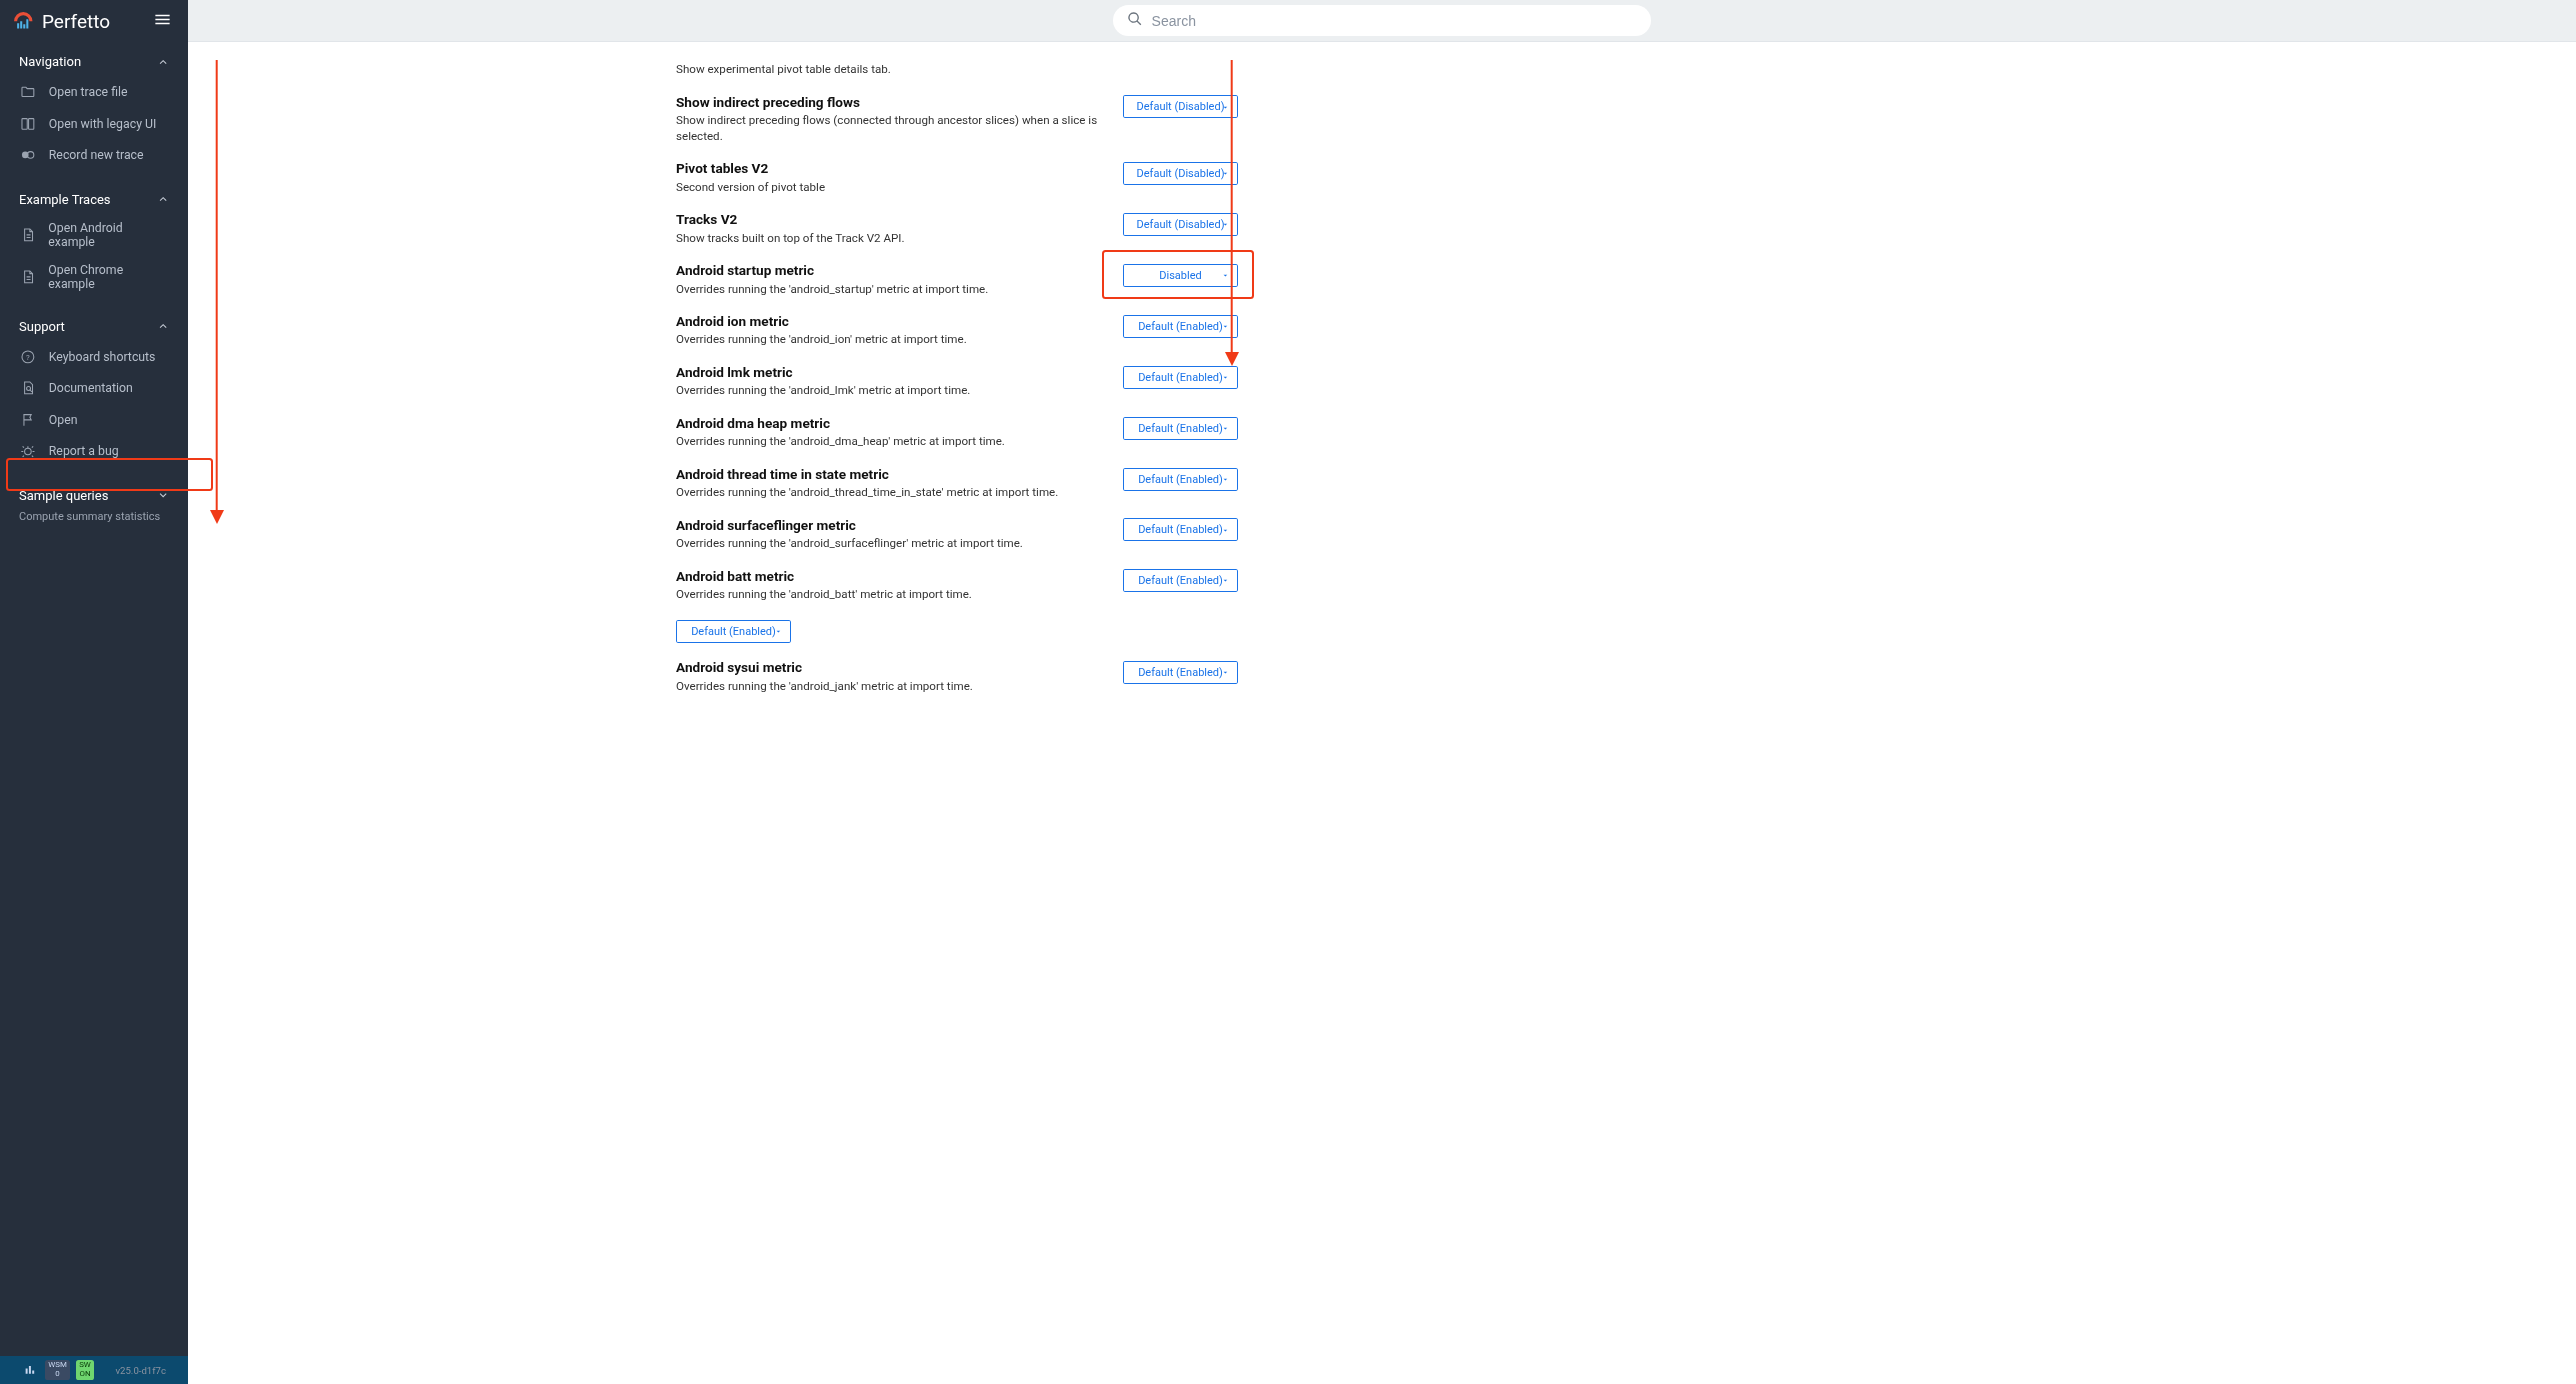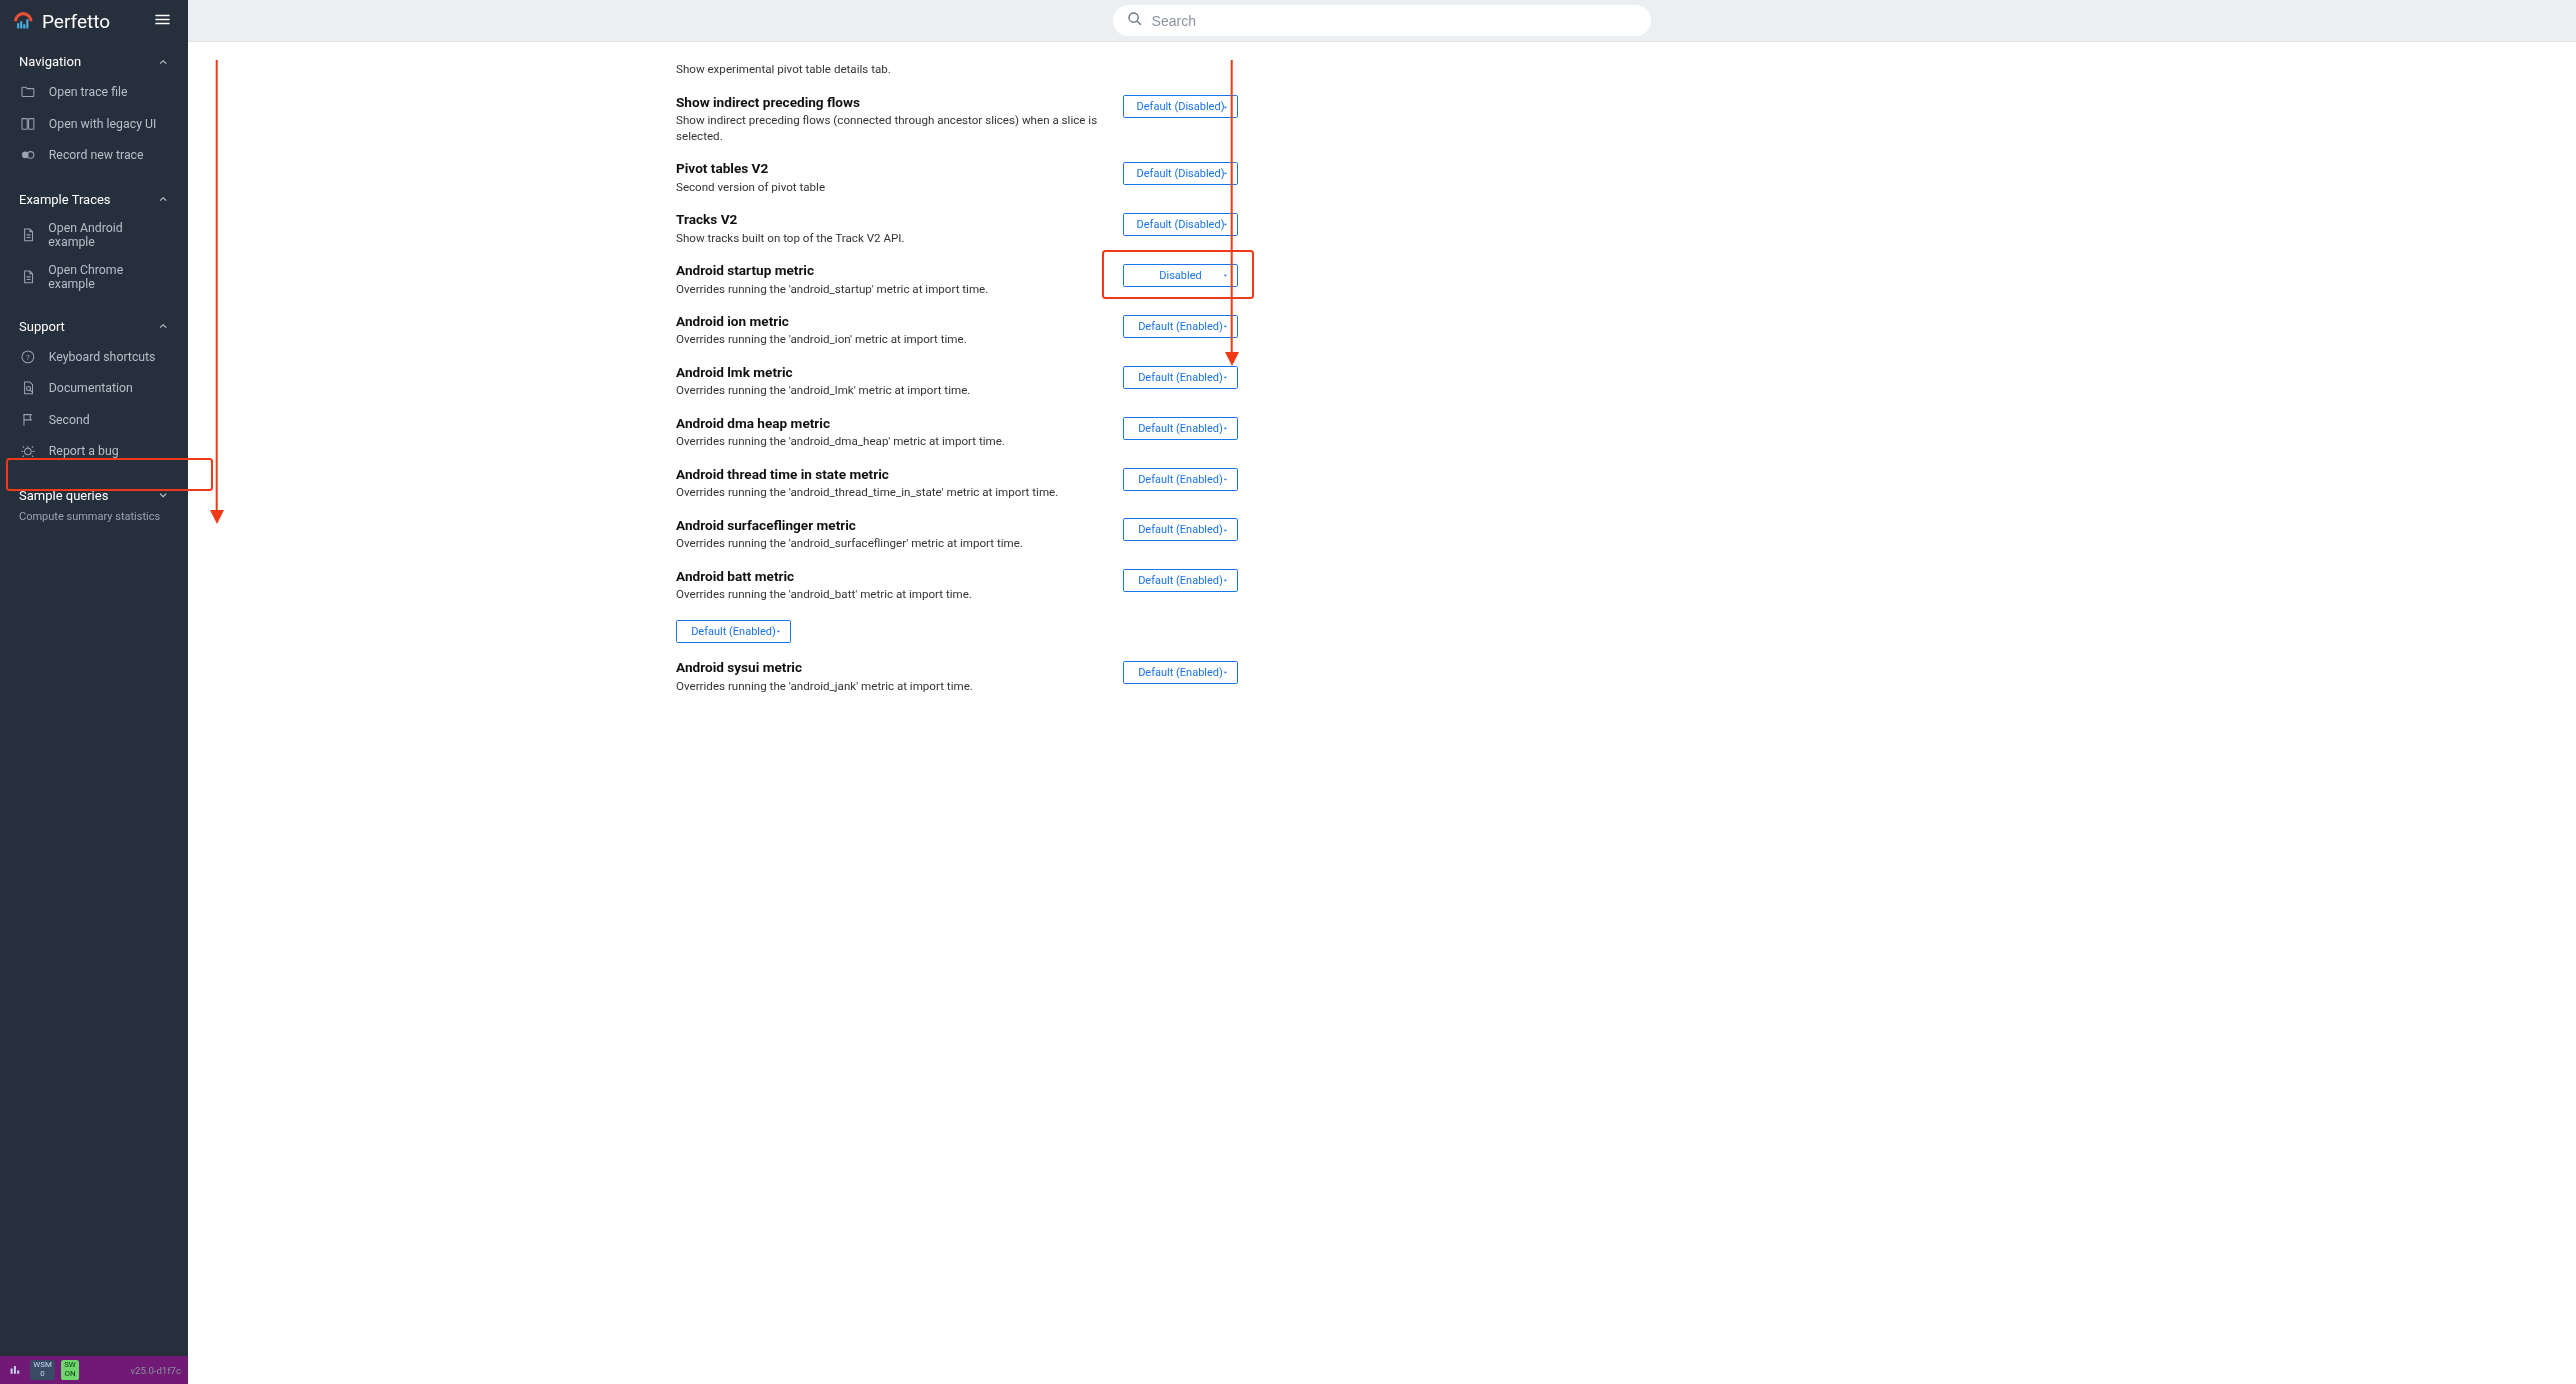--- a/index.html
+++ b/index.html
@@ -48,23 +48,23 @@
     display: flex; align-items: center; gap: 12.3px;
     padding: 7px 19px;
     color: #b7bfcb; font-size: 12.3px;
     cursor: pointer;
   }
   .nav-icon { width: 17.5px; height: 17.5px; display:inline-flex; align-items:center; justify-content:center; color:#9aa3b0; }
   .nav-icon svg { width: 15.8px; height: 15.8px; }
 
   .sidebar-footer {
     height: 28px;
-    background: #701a75;
+    background: #0c4a6e;
     display: flex; align-items: center;
-    padding: 0 7px; gap: 5.3px;
+    padding: 0 22px; gap: 5.3px;
     font-size: 9.6px; color: #9aa3b0;
   }
   .footer-chip {
     padding: 1.8px 3.5px; border-radius: 2.6px; font-size: 7.9px; line-height: 1.1;
     text-align: center;
   }
   .chip-wsm { background: #3a4a63; color: #c7d6ef; }
   .chip-sw  { background: #6fd66f; color: #0a3d0a; }
   .version { margin-left: auto; font-size: 9.6px; color: #8a93a0; }
 
@@ -239,21 +239,21 @@
           </span>
           <span>Documentation</span>
         </div>
         <div class="nav-item">
           <span class="nav-icon">
             <svg viewBox="0 0 24 24" fill="none" stroke="currentColor" stroke-width="1.6">
               <path d="M6 3v18"></path>
               <path d="M6 4h11l-2 4 2 4H6"></path>
             </svg>
           </span>
-          <span>Second</span>
+          <span>Open</span>
         </div>
         <div class="nav-item">
           <span class="nav-icon">
             <svg viewBox="0 0 24 24" fill="none" stroke="currentColor" stroke-width="1.6">
               <circle cx="12" cy="13" r="5"></circle>
               <path d="M12 8V5m-7 8H2m20 0h-3M6 7 4 5m14 2 2-2M6 19l-2 2m14-2 2 2"></path>
             </svg>
           </span>
           <span>Report a bug</span>
         </div>

